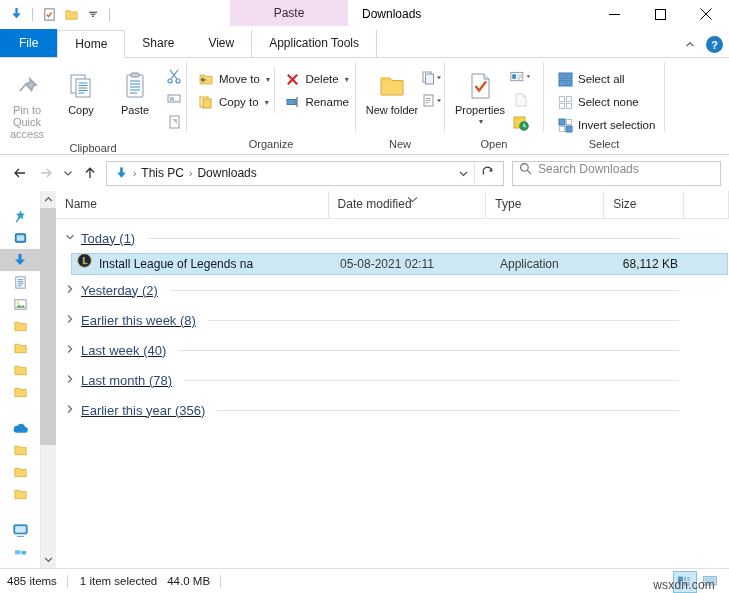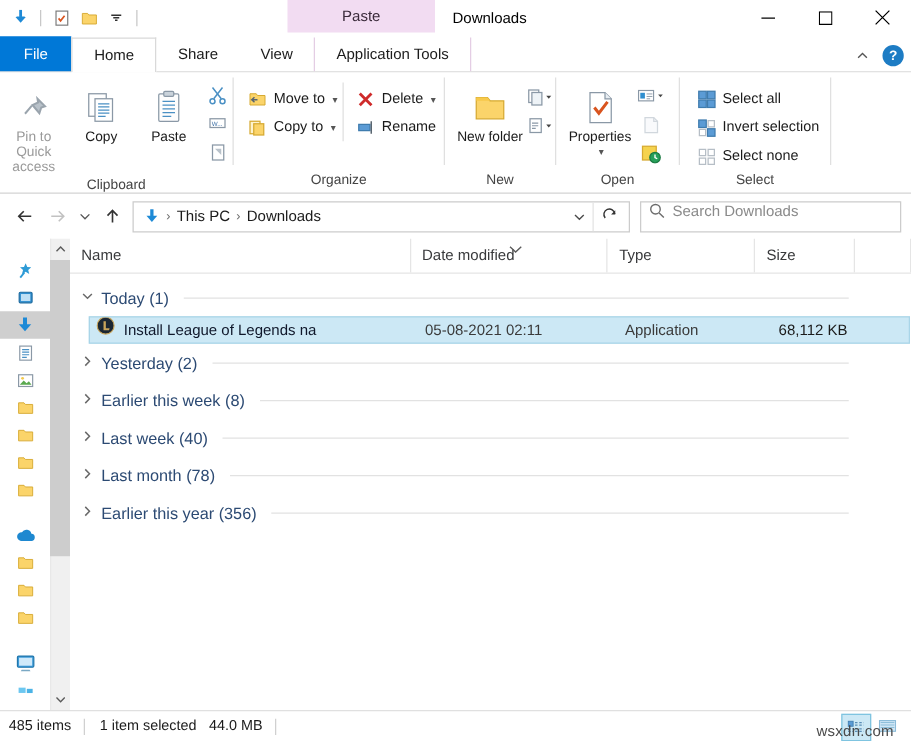--- a/index.html
+++ b/index.html
@@ -89,21 +89,21 @@
   .navthumb{position:absolute;left:40px;top:17px;width:16px;height:237px;background:#cdcdcd;}
 
   .filearea{flex:1;display:flex;flex-direction:column;min-width:0;background:#fff;}
   .colhdr{height:27px;display:flex;align-items:center;border-bottom:1px solid #e5e5e5;position:relative;
           font-size:12px;color:#38393b;}
   .col{height:27px;line-height:27px;padding-left:9px;border-right:1px solid #e5e5e5;box-sizing:border-box;
        overflow:hidden;white-space:nowrap;position:relative;}
   .sortmark{position:absolute;top:-4px;left:50%;font-size:9px;color:#5a5a5a;}
 
   .listbody{flex:1;overflow:hidden;padding-top:4px;}
-  .grouphdr{height:30px;display:flex;align-items:center;padding-left:8px;gap:5px;}
+  .grouphdr{height:30px;display:flex;align-items:center;padding-left:8px;gap:5px;text-decoration:underline;}
   .grouphdr .gchev{width:12px;text-align:center;font-size:11px;color:#6a6a6a;}
   .grouphdr .gtxt{font-size:13px;color:#2c4a73;white-space:nowrap;}
   .grouphdr .gline{flex:1;height:1px;background:#e2e2e2;margin-left:7px;margin-right:50px;}
 
   .filerow{height:22px;display:flex;align-items:center;margin:0 0 0 15px;width:657px;box-sizing:border-box;}
   .filerow.sel{background:#cce8f5;border:1px solid #a9d5e8;}
   .cell{height:20px;line-height:20px;box-sizing:border-box;overflow:hidden;white-space:nowrap;font-size:12px;}
   .cell.name{display:flex;align-items:flex-end;gap:7px;padding-left:5px;color:#0f172a;}
   .cell.meta{color:#3a3a3a;padding-left:10px;}
   .cell.size{text-align:right;padding-right:10px;}
@@ -395,41 +395,41 @@
                   <rect x="8" y="1" width="6" height="6" fill="#5b9bd5" stroke="#3f7cae"></rect>
                   <rect x="1" y="8" width="6" height="6" fill="#5b9bd5" stroke="#3f7cae"></rect>
                   <rect x="8" y="8" width="6" height="6" fill="#5b9bd5" stroke="#3f7cae"></rect>
                 </svg>
             </span>
             <span>Select all</span>
           </div>
           <div class="smallbtn">
             <span class="ico">
               <svg width="15" height="15" viewBox="0 0 15 15">
-                  <rect x="1" y="1" width="6" height="6" fill="#5b9bd5" stroke="#3f7cae"></rect>
-                  <rect x="8.5" y="1.5" width="5" height="5" fill="none" stroke="#b6bec6"></rect>
-                  <rect x="1.5" y="8.5" width="5" height="5" fill="none" stroke="#b6bec6"></rect>
-                  <rect x="8" y="8" width="6" height="6" fill="#5b9bd5" stroke="#3f7cae"></rect>
-                </svg>
-            </span>
-            <span>Invert selection</span>
-          </div>
-          <div class="smallbtn">
-            <span class="ico">
-              <svg width="15" height="15" viewBox="0 0 15 15">
                   <g fill="none" stroke="#b6bec6">
                     <rect x="1.5" y="1.5" width="5" height="5"></rect>
                     <rect x="8.5" y="1.5" width="5" height="5"></rect>
                     <rect x="1.5" y="8.5" width="5" height="5"></rect>
                     <rect x="8.5" y="8.5" width="5" height="5"></rect>
                   </g>
                 </svg>
             </span>
             <span>Select none</span>
           </div>
+          <div class="smallbtn">
+            <span class="ico">
+              <svg width="15" height="15" viewBox="0 0 15 15">
+                  <rect x="1" y="1" width="6" height="6" fill="#5b9bd5" stroke="#3f7cae"></rect>
+                  <rect x="8.5" y="1.5" width="5" height="5" fill="none" stroke="#b6bec6"></rect>
+                  <rect x="1.5" y="8.5" width="5" height="5" fill="none" stroke="#b6bec6"></rect>
+                  <rect x="8" y="8" width="6" height="6" fill="#5b9bd5" stroke="#3f7cae"></rect>
+                </svg>
+            </span>
+            <span>Invert selection</span>
+          </div>
         </div>
       </div>
       <div class="glabel">Select</div>
     </div>
     <div class="gsep"></div>
   </div>
 
   <div class="addrbar">
     <div class="navbtn">
       <svg width="16" height="16" viewBox="0 0 16 16">

